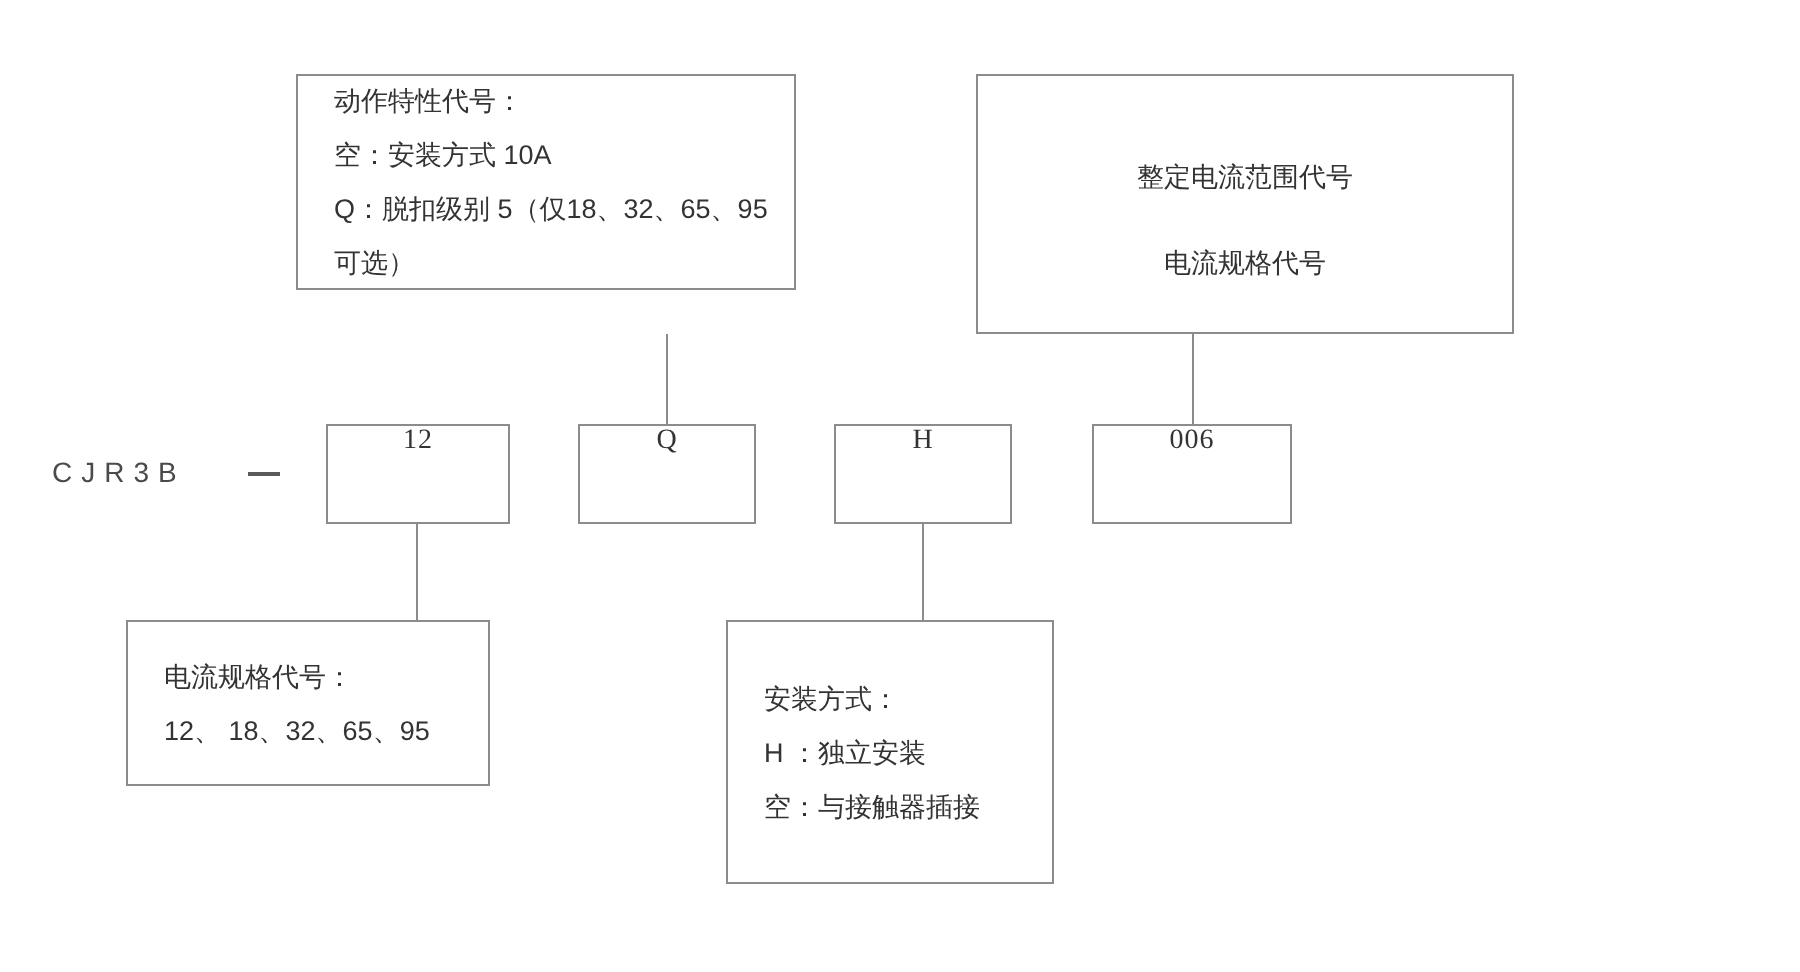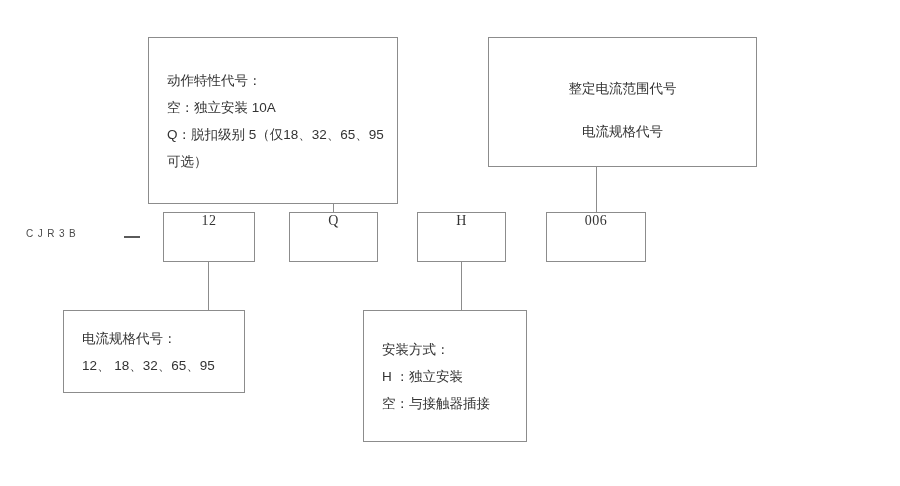--- a/index.html
+++ b/index.html
@@ -53,41 +53,41 @@
     letter-spacing: 0.5px;
   }
   .connector {
     position: absolute;
     background: #8c8c8c;
     width: 1px;
     z-index: 1;
   }
   .series-label {
     position: absolute;
-    font-size: 10px;
+    font-size: 14px;
     letter-spacing: 4.5px;
     color: #4a4a4a;
     white-space: nowrap;
     z-index: 2;
   }
   .dash {
     position: absolute;
     background: #5a5a5a;
     height: 2px;
     z-index: 2;
   }
 </style>
 </head>
 <body>
 
 <div id="canvas">
 
-  <div class="box desc-box" style="left:148px; top:37px; width:250px; height:167px;">
+  <div class="box desc-box" style="left:148px; top:37px; width:250px; height:108px;">
     <div class="desc-line">动作特性代号：</div>
-    <div class="desc-line">空：独立安装 10A</div>
+    <div class="desc-line">空：安装方式 10A</div>
     <div class="desc-line">Q：脱扣级别 5（仅18、32、65、95</div>
     <div class="desc-line">可选）</div>
   </div>
 
   <div class="box desc-box centered" style="left:488px; top:37px; width:269px; height:130px;">
     <div class="desc-line">整定电流范围代号</div>
     <div class="desc-line">电流规格代号</div>
   </div>
 
   <div class="connector" style="left:333px; top:167px; height:45px;"></div>

